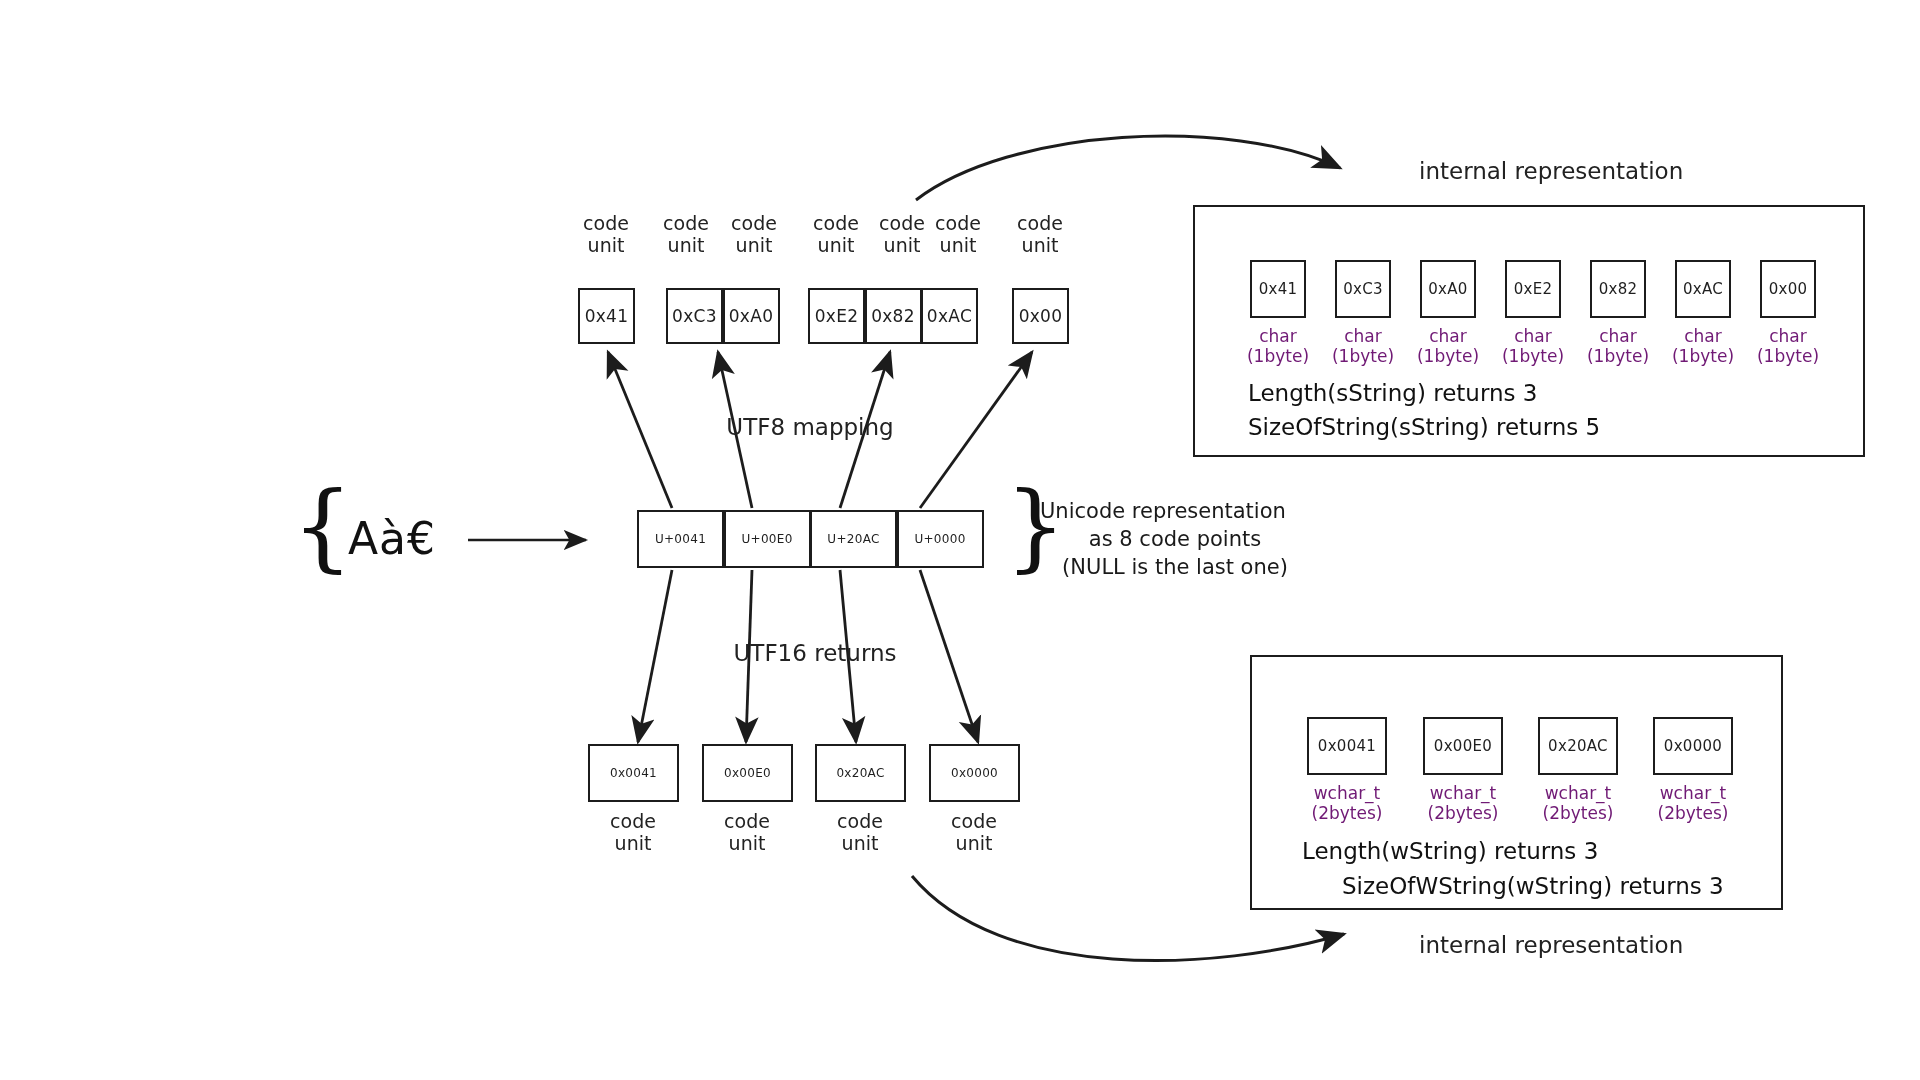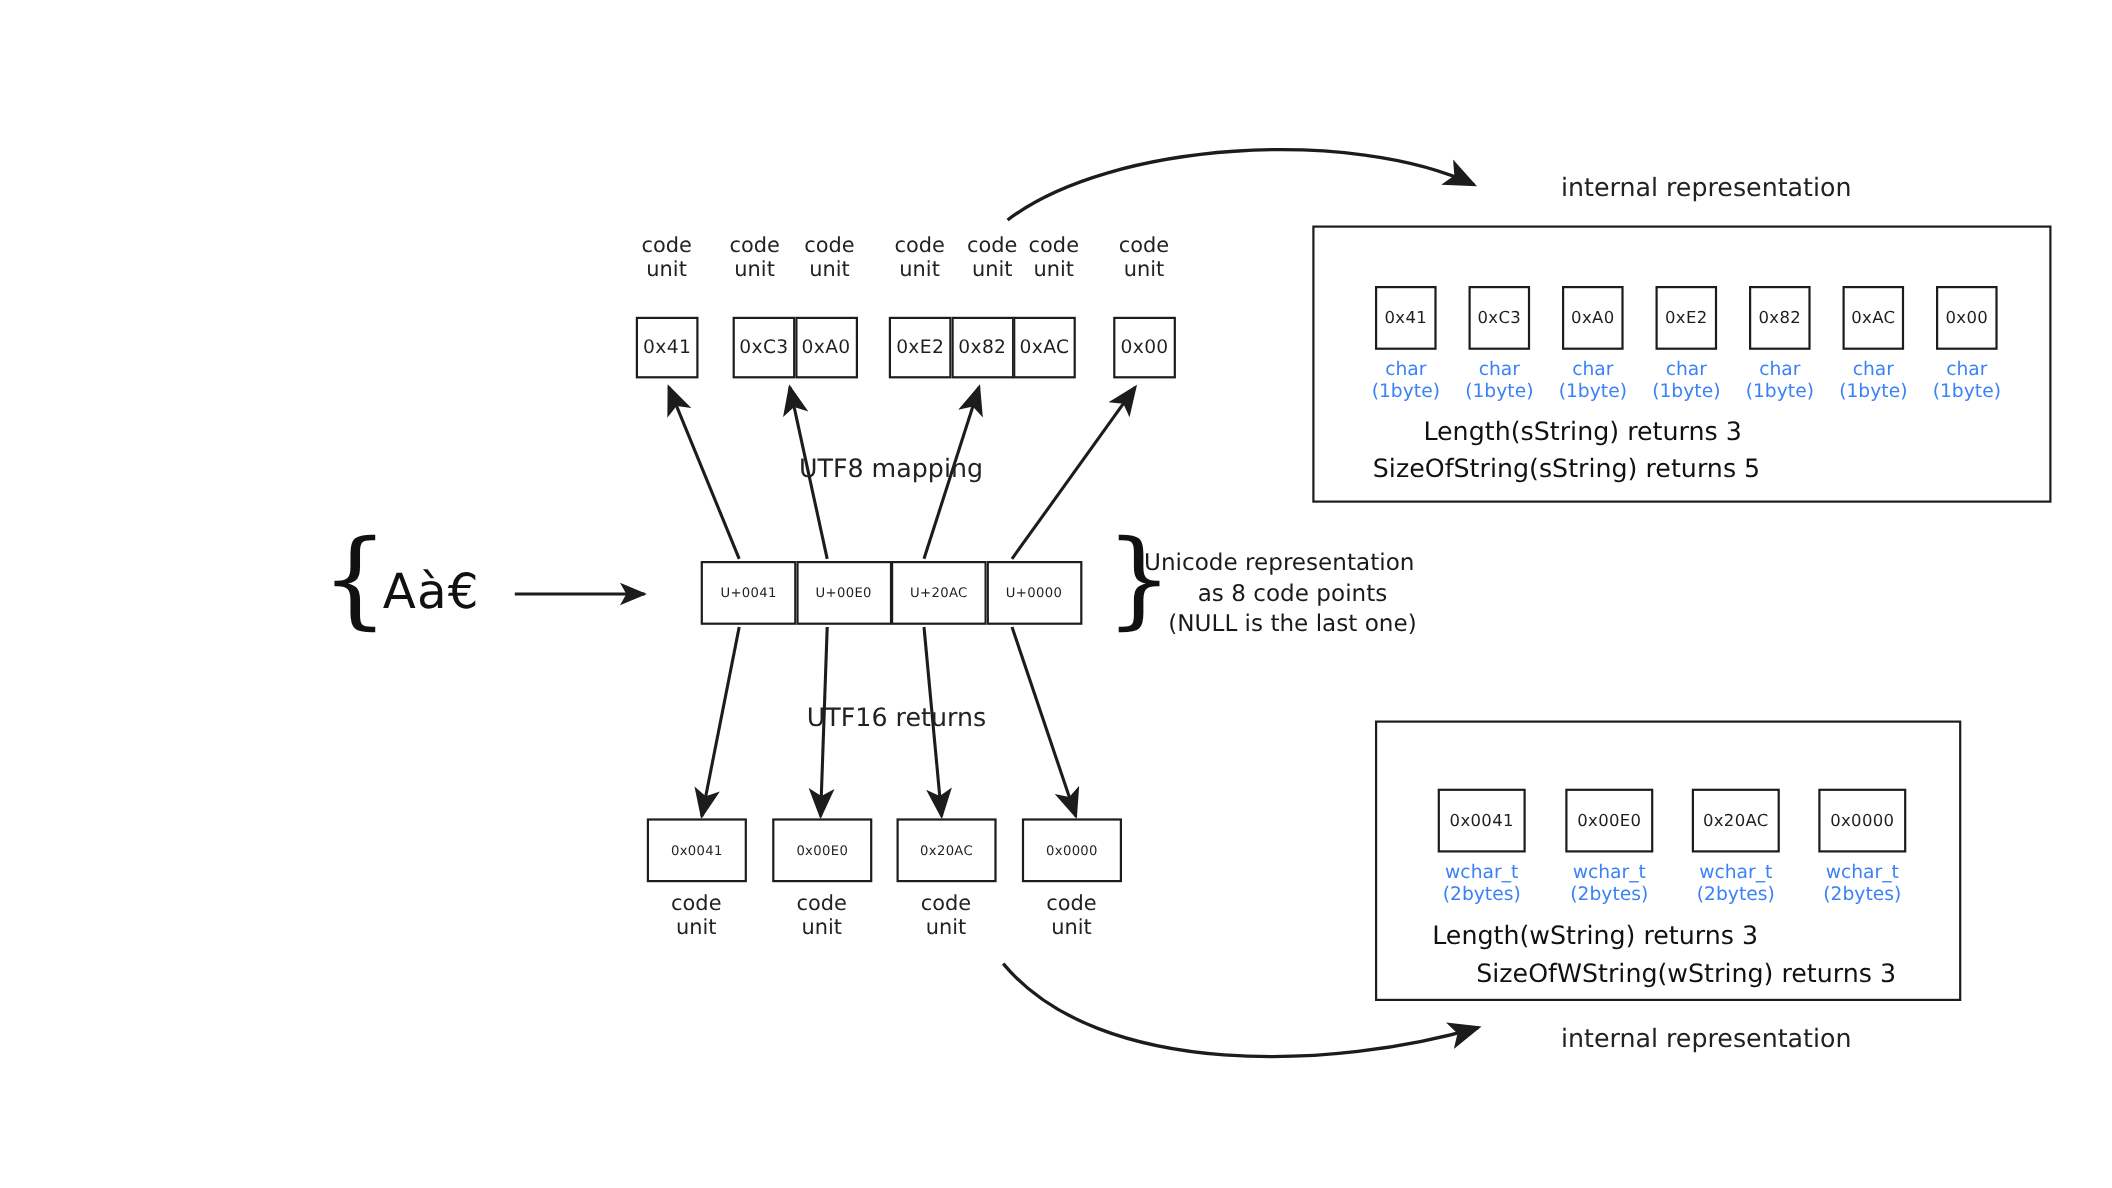--- a/index.html
+++ b/index.html
@@ -7,21 +7,21 @@
        font-family:"DejaVu Sans","Liberation Sans",sans-serif;color:#1a1a1a;}
   #stage{position:absolute;left:0;top:0;width:1920px;height:1080px;}
   svg#wires{position:absolute;left:0;top:0;width:1920px;height:1080px;pointer-events:none;}
   .cell{position:absolute;box-sizing:border-box;border:2.5px solid #1c1c1c;background:#fff;
         display:flex;align-items:center;justify-content:center;
         font-size:17px;letter-spacing:.3px;color:#1f1f1f;}
   .cell.sm{font-size:15px;border-width:2.5px;}
   .cell.big{font-size:12px;}
 
   .cap{position:absolute;text-align:center;font-size:19px;line-height:22px;color:#222;}
-  .cap2{position:absolute;text-align:center;font-size:17px;line-height:20px;color:#3b82f6;}
+  .cap2{position:absolute;text-align:center;font-size:17px;line-height:20px;color:#701a75;}
 
   .panel{position:absolute;box-sizing:border-box;border:2.5px solid #1c1c1c;background:#fff;}
   .panel-note{position:absolute;font-size:23px;line-height:31px;color:#111;white-space:nowrap;}
 
   .brace{position:absolute;font-size:96px;line-height:96px;color:#111;
          font-family:"DejaVu Serif","Liberation Serif",serif;font-weight:400;}
   .glyphtext{position:absolute;font-size:44px;line-height:44px;color:#111;
              font-family:"DejaVu Sans","Liberation Sans",sans-serif;letter-spacing:1px;}
   .sidelabel{position:absolute;text-align:center;font-size:21px;line-height:28px;color:#1a1a1a;}
   .maplabel{position:absolute;text-align:center;font-size:23px;color:#222;}
@@ -177,21 +177,21 @@
   </div>
   <div class="cap2" style="left:1663px;top:326px;width:80px;">
     <div>char</div>
     <div>(1byte)</div>
   </div>
   <div class="cap2" style="left:1748px;top:326px;width:80px;">
     <div>char</div>
     <div>(1byte)</div>
   </div>
 
-  <div class="panel-note" style="left:1248px;top:378px;margin-left:46px;">Length(sString) returns 3</div>
+  <div class="panel-note" style="left:1248px;top:378px;">Length(sString) returns 3</div>
   <div class="panel-note" style="left:1248px;top:412px;">SizeOfString(sString) returns 5</div>
 
   <div class="panel" style="left:1250px;top:655px;width:533px;height:255px;"></div>
 
   <div class="cell sm" style="left:1307px;top:717px;width:80px;height:58px;">0x0041</div>
   <div class="cell sm" style="left:1423px;top:717px;width:80px;height:58px;">0x00E0</div>
   <div class="cell sm" style="left:1538px;top:717px;width:80px;height:58px;">0x20AC</div>
   <div class="cell sm" style="left:1653px;top:717px;width:80px;height:58px;">0x0000</div>
 
   <div class="cap2" style="left:1297px;top:783px;width:100px;">

